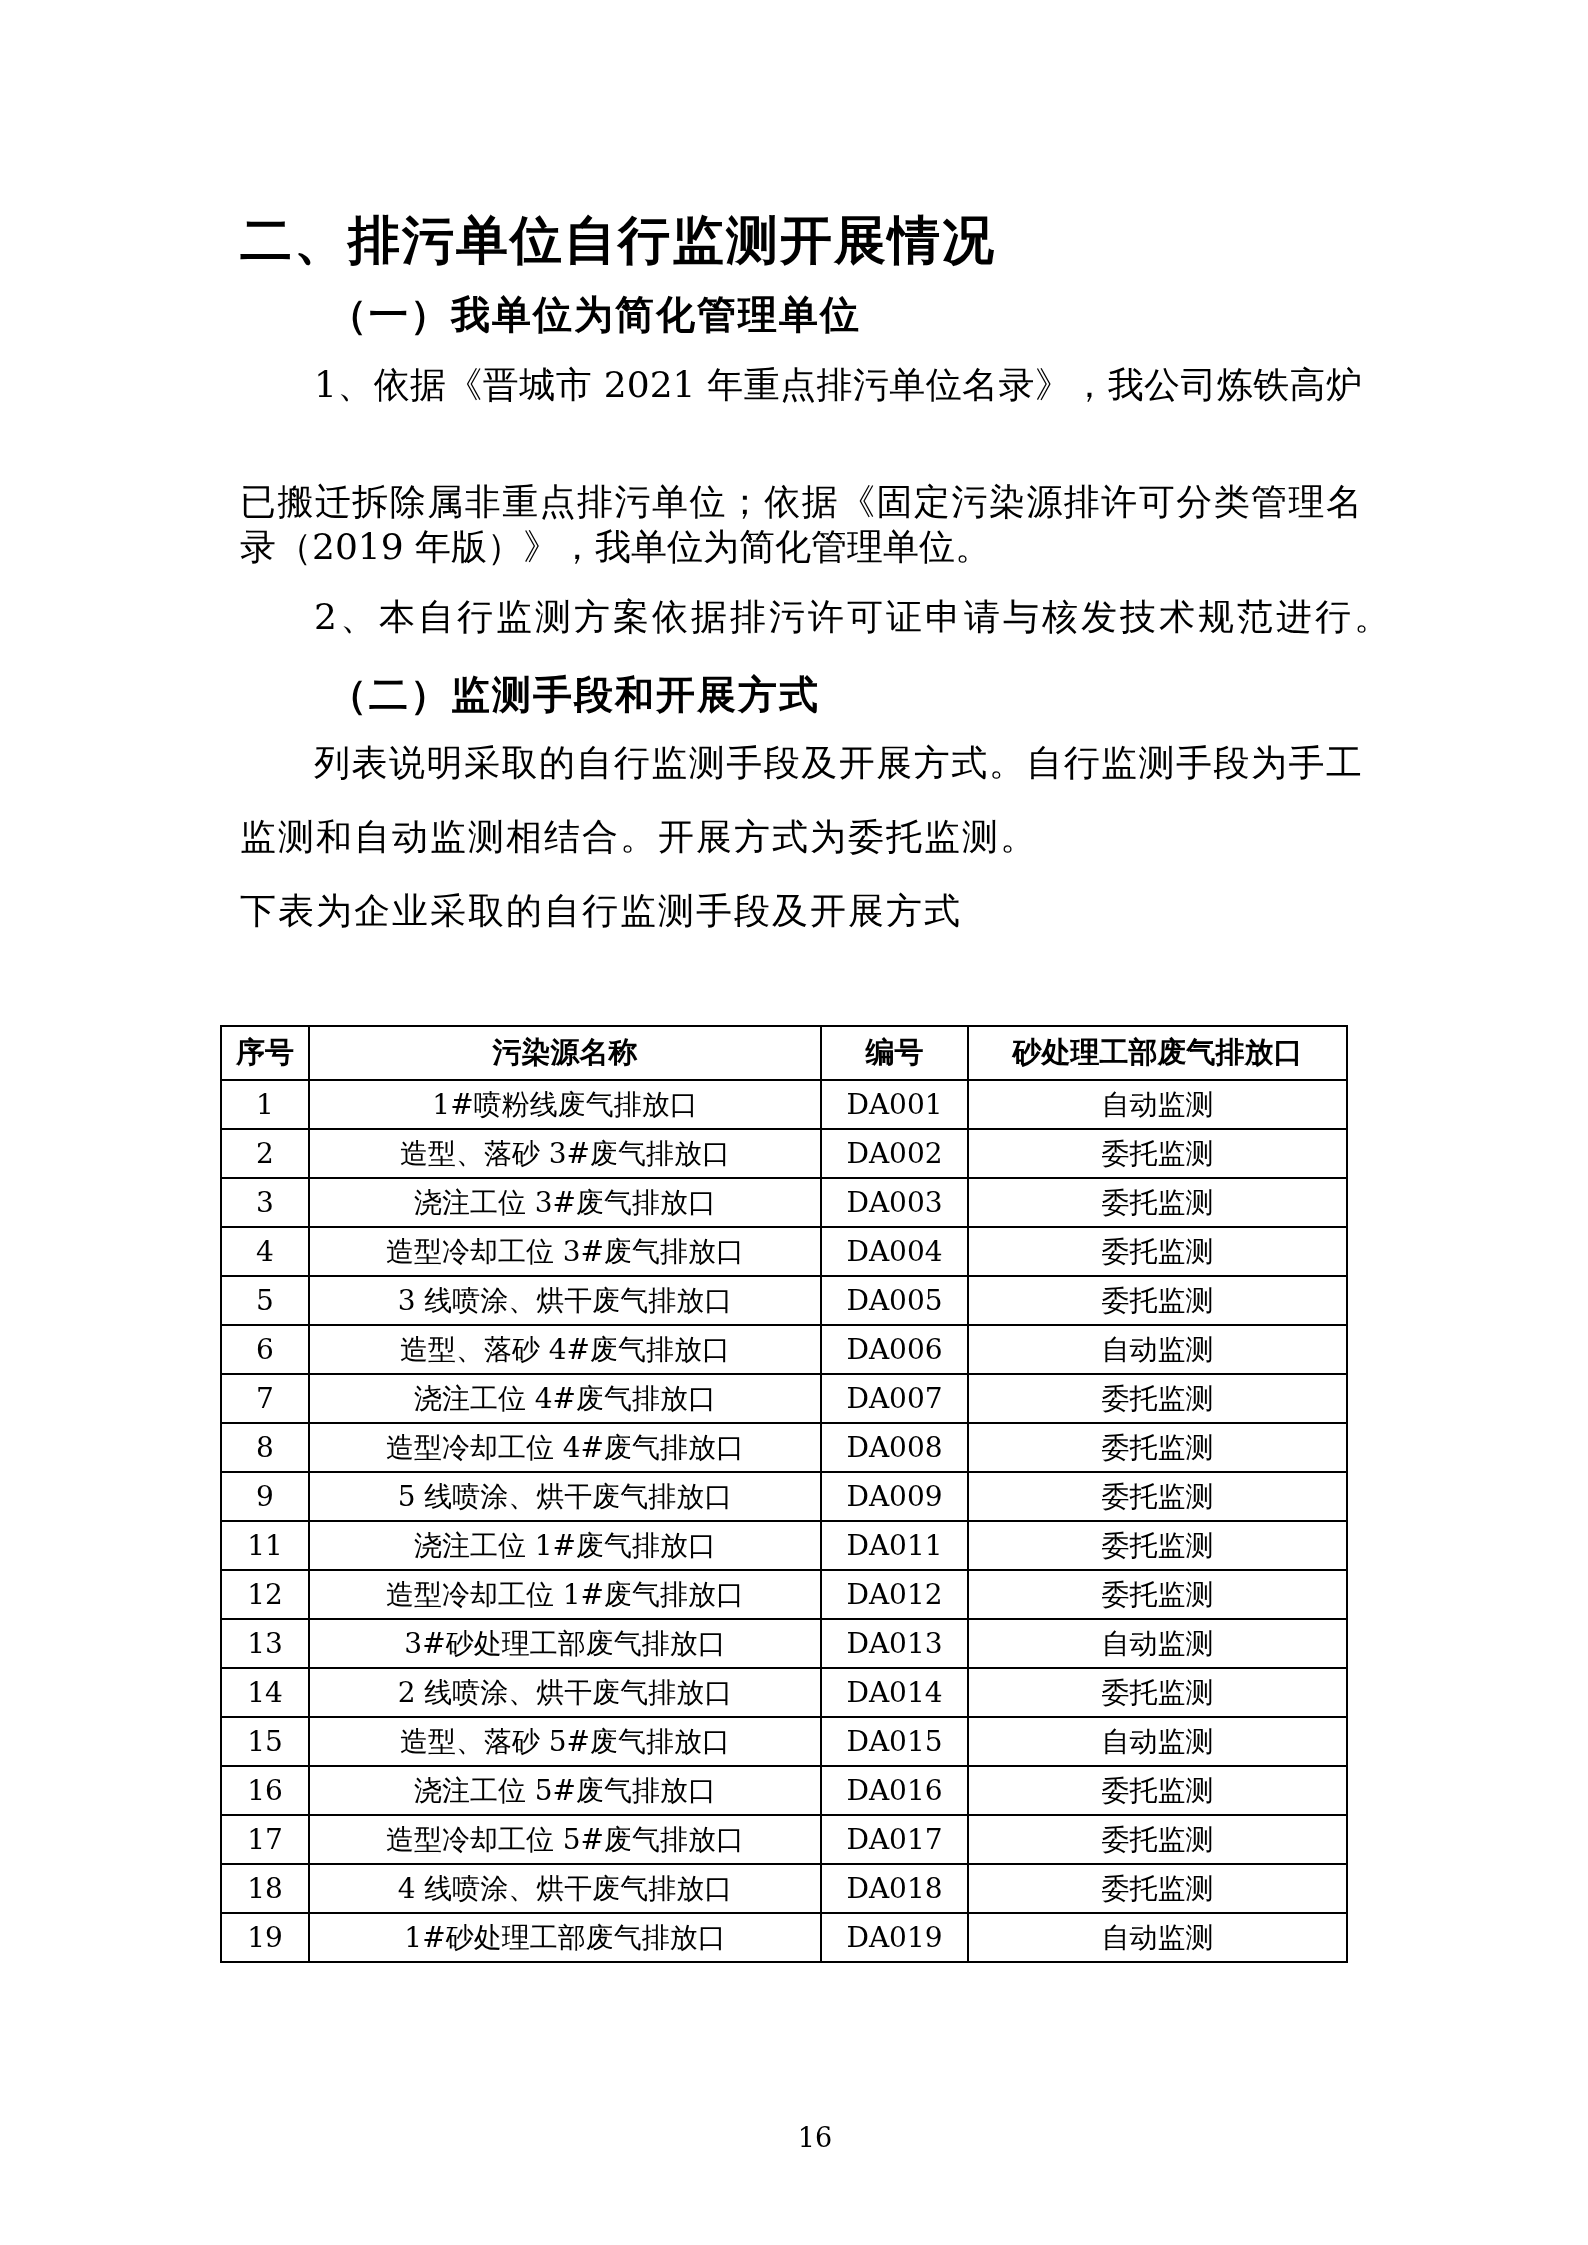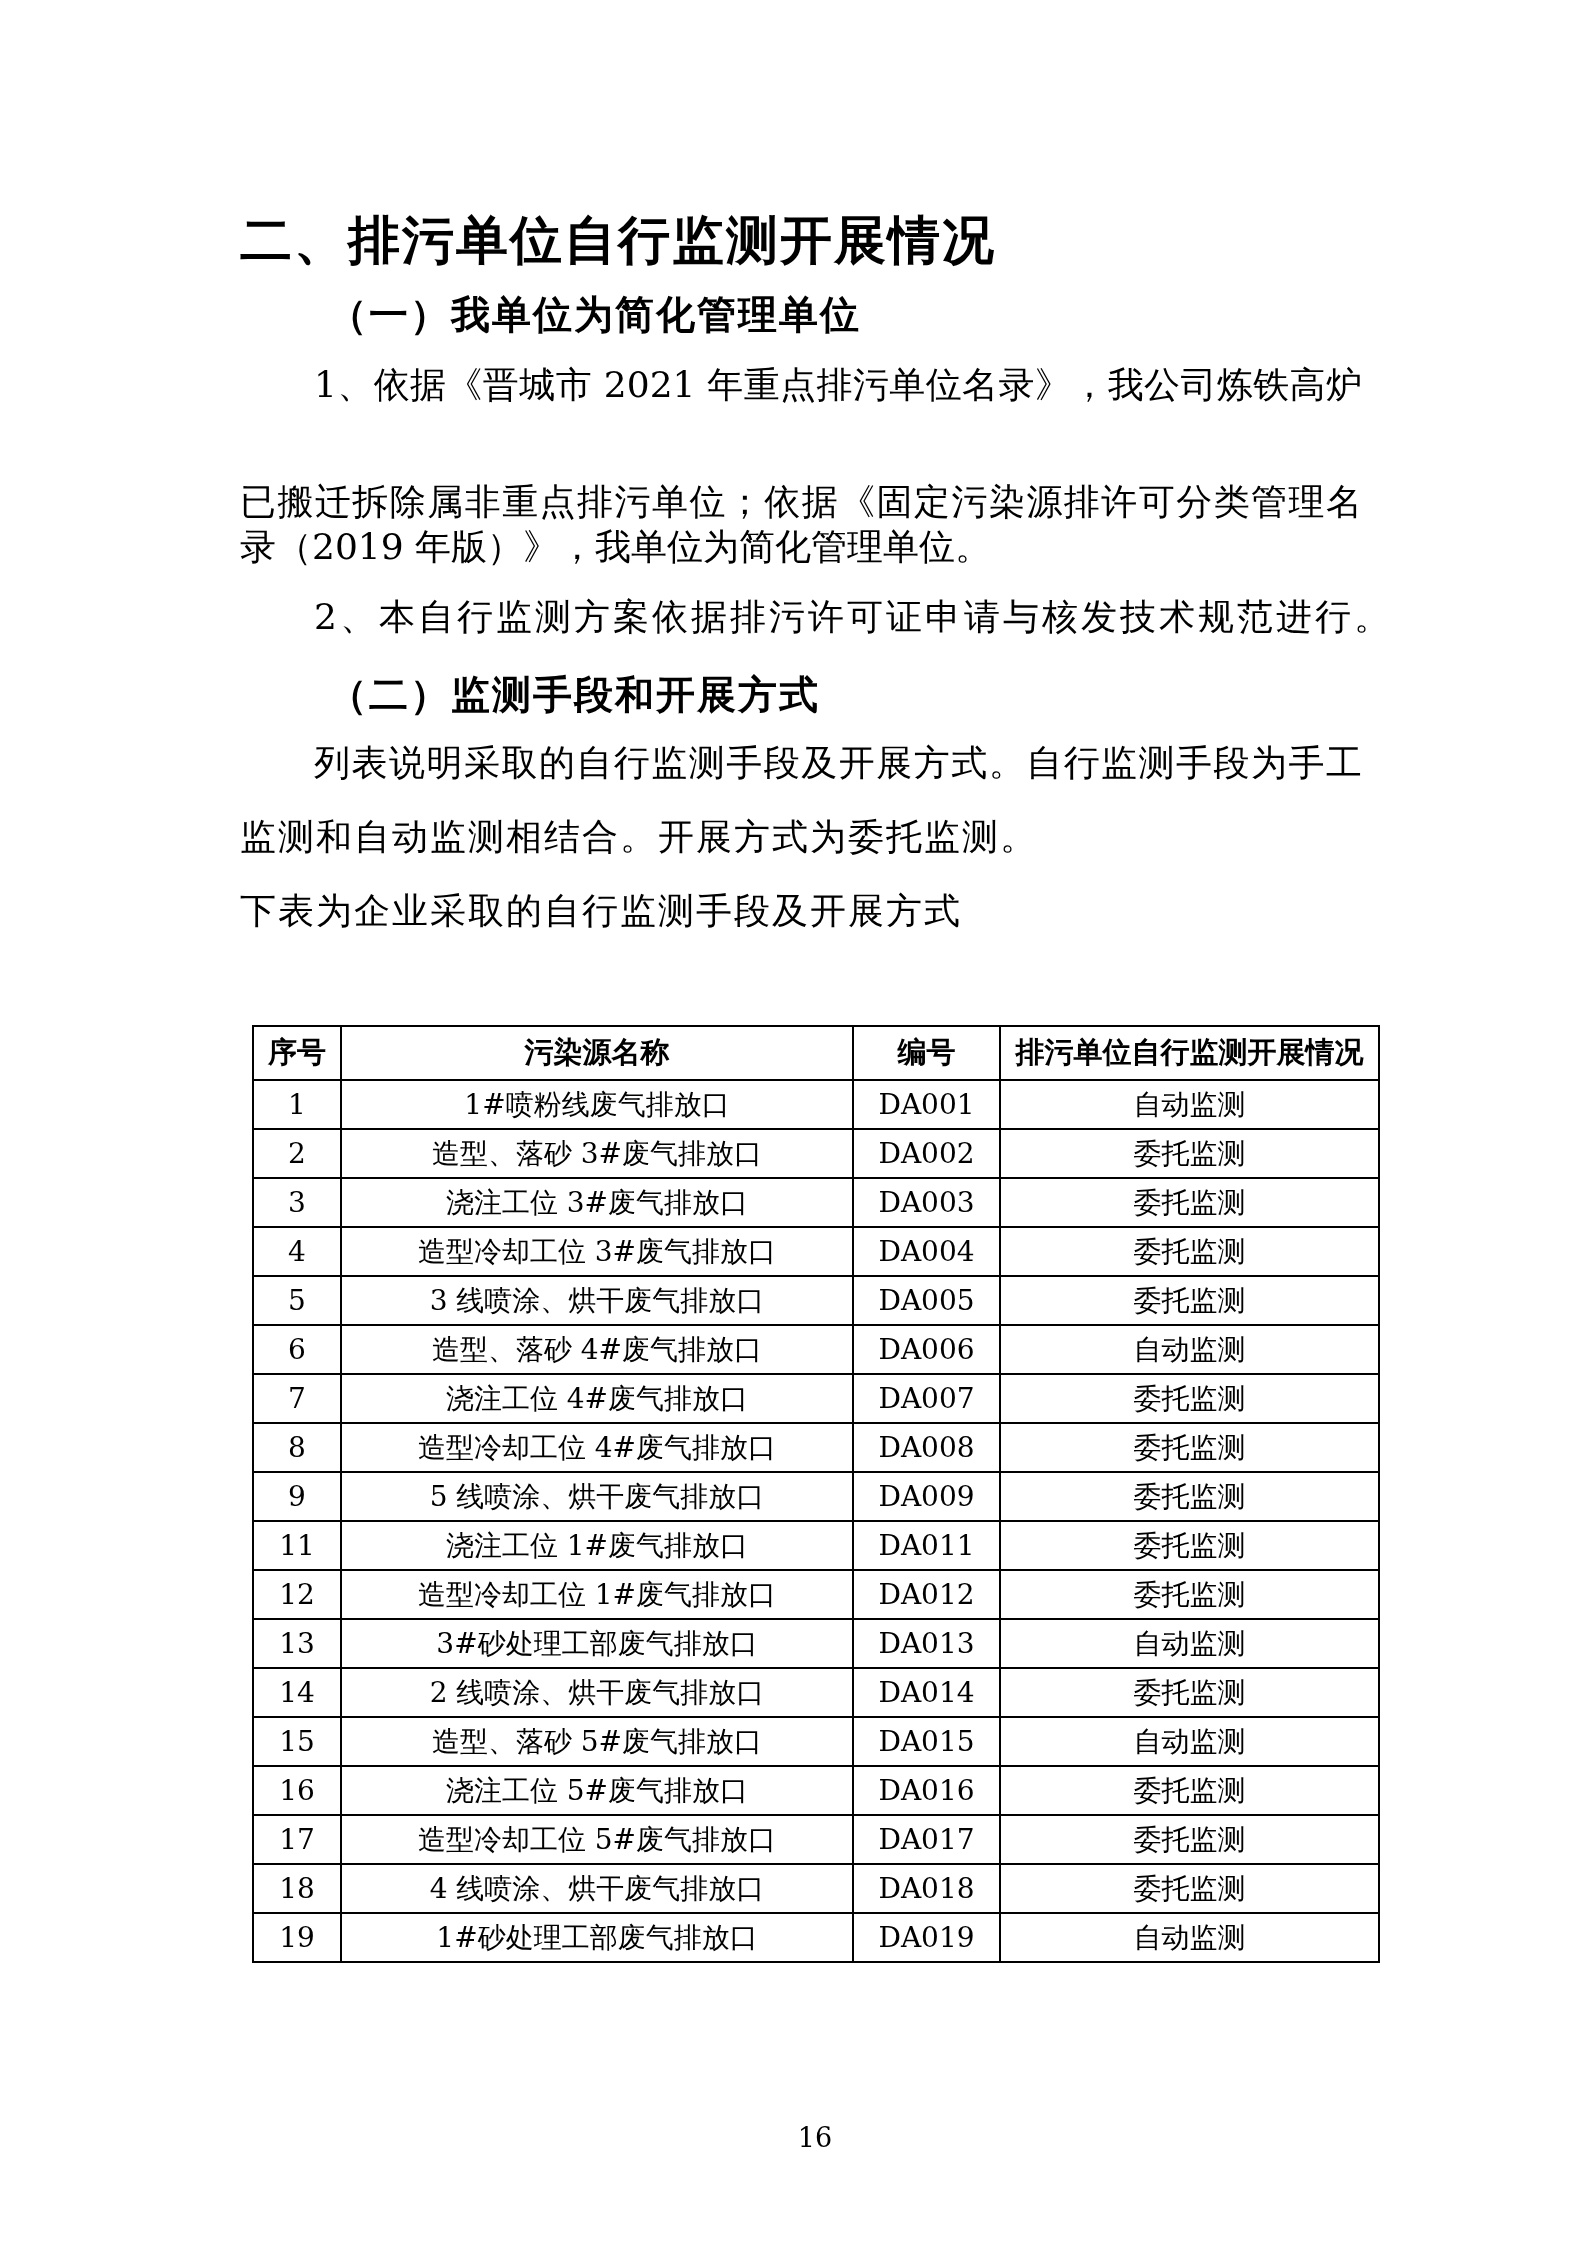--- a/index.html
+++ b/index.html
@@ -45,21 +45,21 @@
   .bodyline.indent{padding-left:74px;width:1048px;}
   .l1{top:362px;}
   .l2{top:452px;margin-top:27px;}
   .l3{top:524px;}
   .l4{top:594px;letter-spacing:3px;text-align:right;}
   .l5{top:740px;}
   .l6{top:814px;letter-spacing:2px;}
   .l7{top:888px;letter-spacing:2px;}
   table.monitor{
     position:absolute;
-    left:252px;top:1025px;
+    left:220px;top:1025px;
     border-collapse:collapse;
     table-layout:fixed;
     width:1126px;
   }
   table.monitor th, table.monitor td{
     border:2px solid #000;
     text-align:center;
     vertical-align:middle;
     font-size:28px;
     padding:0 4px;
@@ -109,21 +109,21 @@
       <col class="c-idx">
         <col class="c-name">
         <col class="c-code">
         <col class="c-method">
     </colgroup>
     <thead>
         <tr>
           <th>序号</th>
           <th>污染源名称</th>
           <th>编号</th>
-          <th>排污单位自行监测开展情况</th>
+          <th>砂处理工部废气排放口</th>
         </tr>
       </thead>
     <tbody>
         <tr>
           <td>1</td>
           <td>1#喷粉线废气排放口</td>
           <td>DA001</td>
           <td>自动监测</td>
         </tr>
         <tr>

